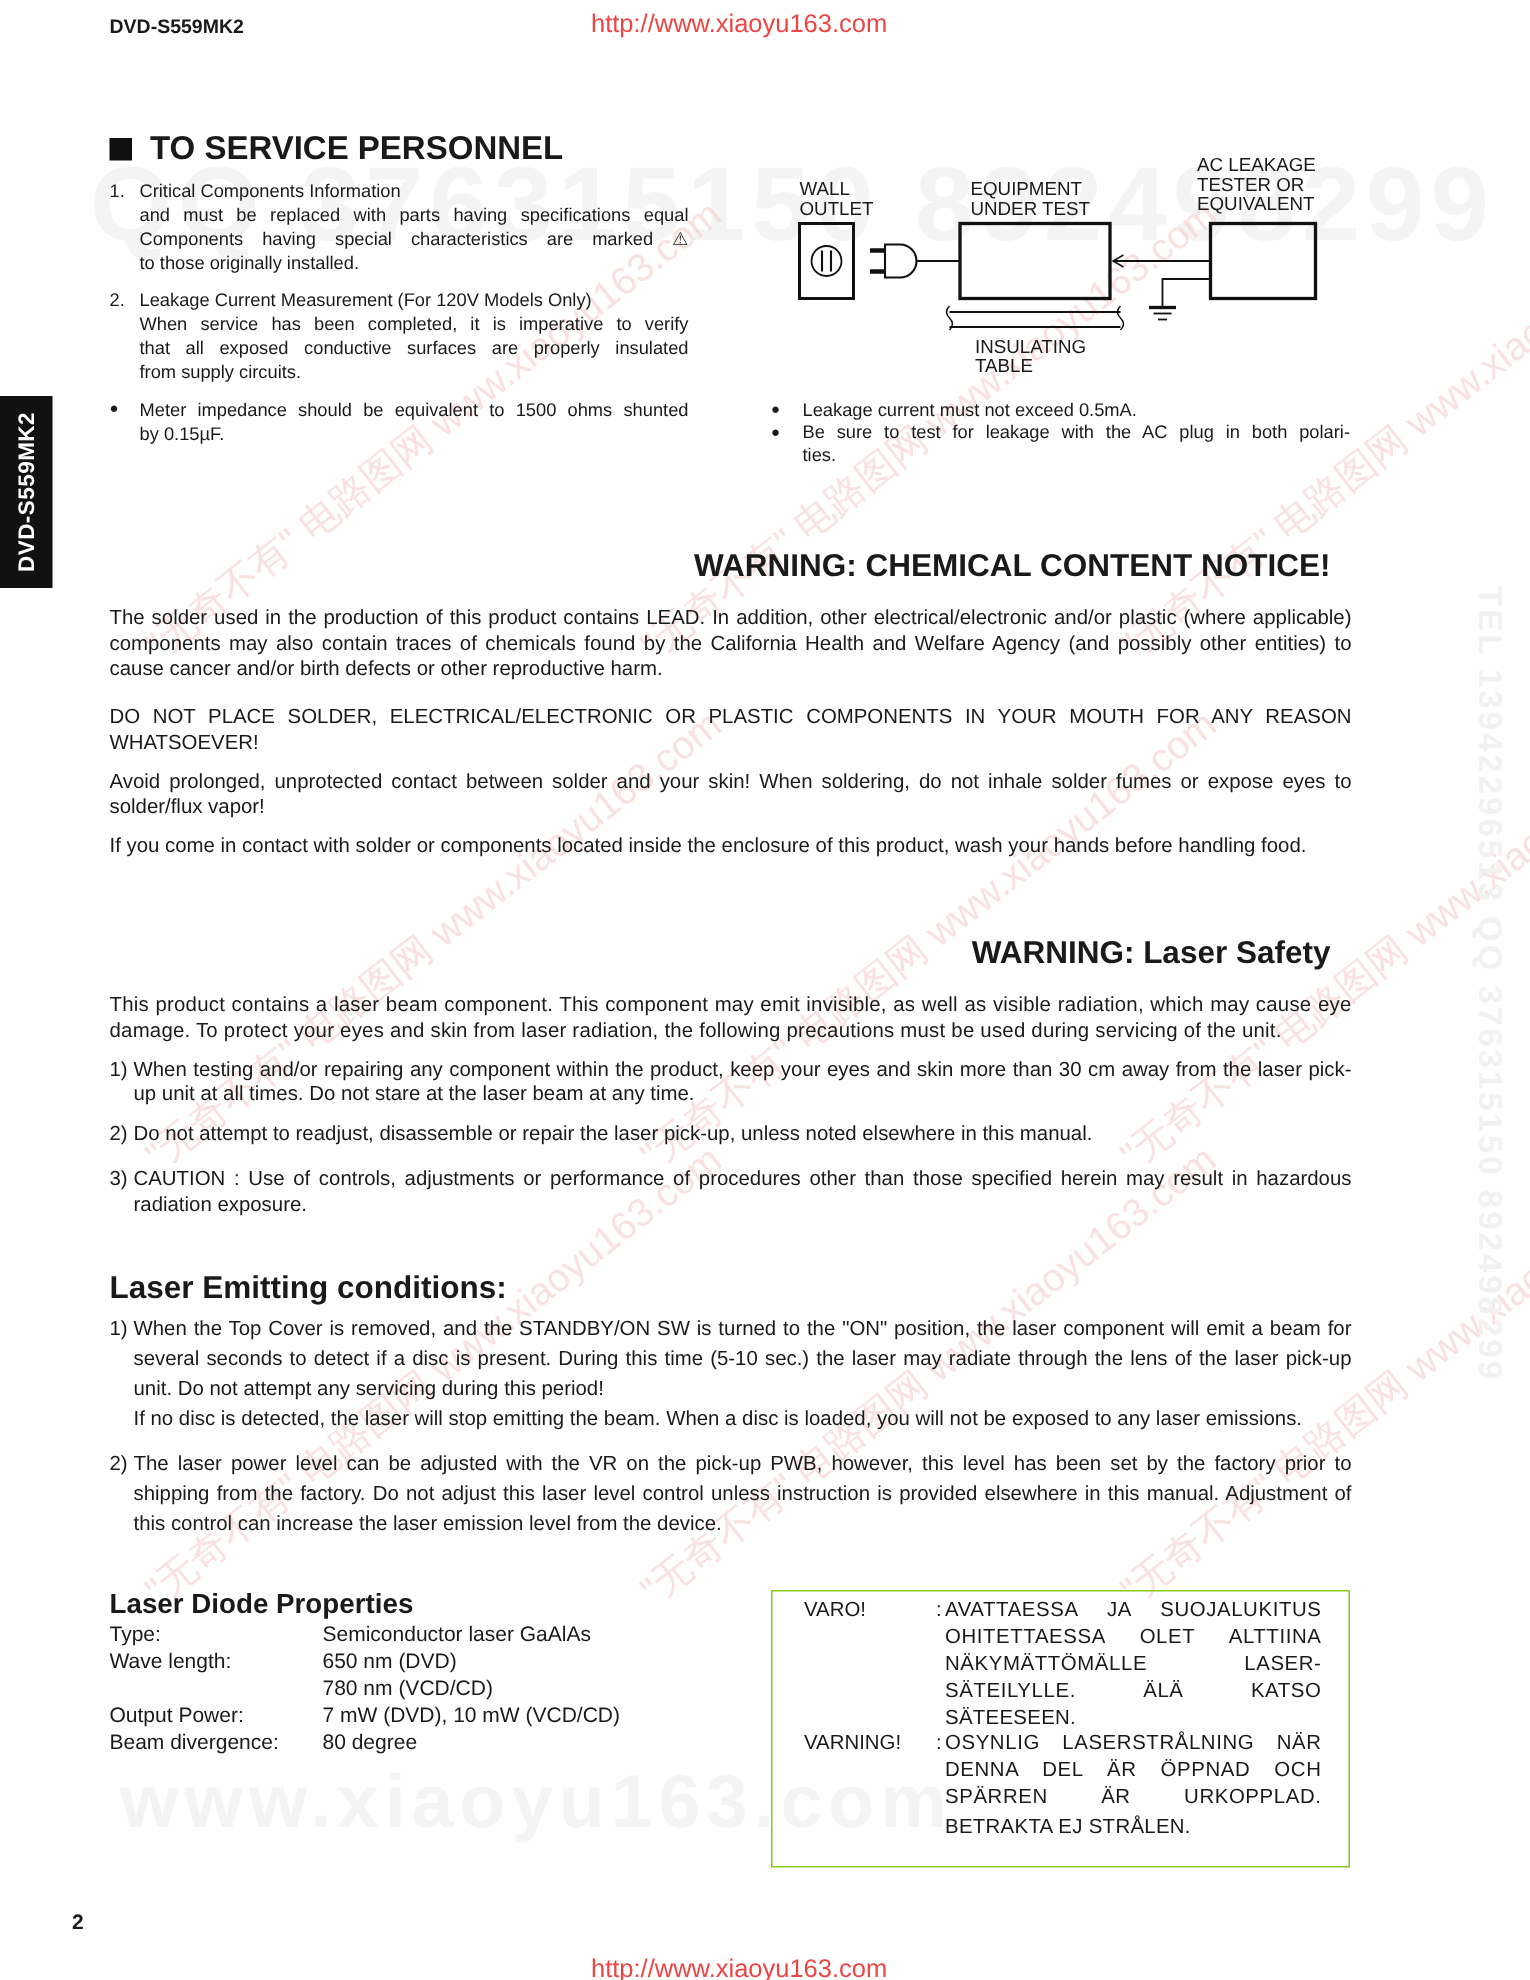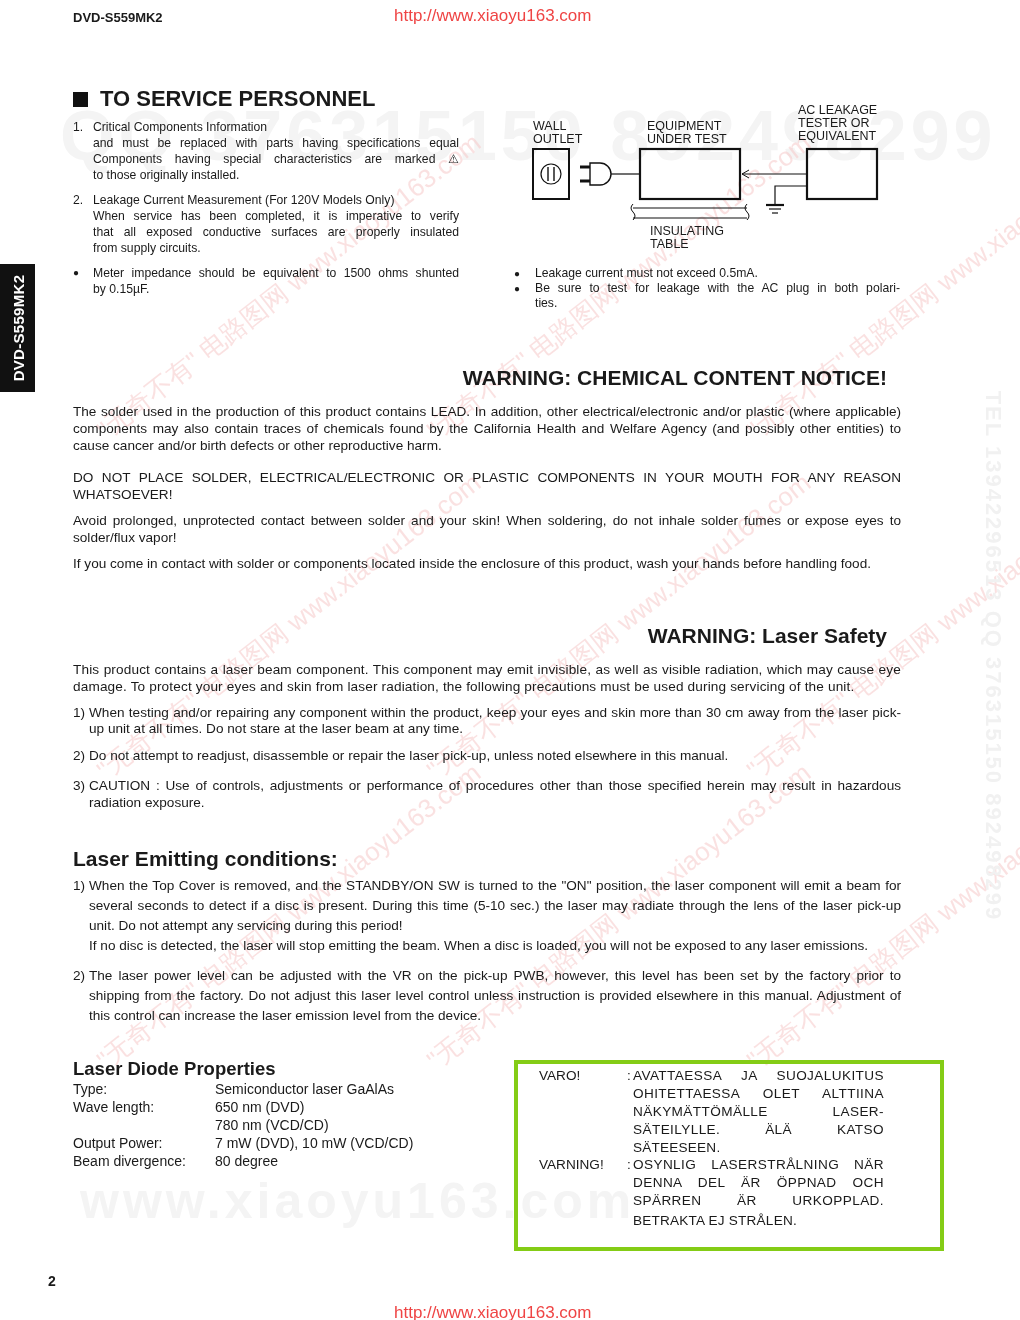--- a/index.html
+++ b/index.html
@@ -43,21 +43,21 @@
   .numitem { display: flex; font-size: 13.6px; line-height: 16.8px; }
   .numitem .n { width: 16px; flex: none; }
   .numitem .t { flex: 1; text-align: justify; }
   .numitem.tall { line-height: 20px; }
 
   .diode { left: 73px; top: 1058px; width: 420px; }
   .diode-title { font-size: 18.5px; font-weight: bold; line-height: 22px; }
   .diode-row { display: flex; font-size: 14px; line-height: 18px; }
   .diode-row .k { width: 142px; flex: none; }
 
-  .warnbox { left: 514px; top: 1060px; width: 384px; height: 183px; border: 4px solid #84cc16; padding-left: 38px; }
+  .warnbox { left: 514px; top: 1060px; width: 384px; height: 183px; border: 1px solid #84cc16; }
   .wrow { position: absolute; left: 21px; font-size: 13.6px; line-height: 18px; display: flex; }
   .wrow .lab { width: 88px; flex: none; }
   .wrow .col { width: 6px; flex: none; }
   .wrow .txt { width: 251px; }
   .wrow .txt div { text-align: justify; text-align-last: justify; letter-spacing: 0.4px; }
   .wrow .txt div.last { text-align-last: left; letter-spacing: 0.2px; }
 
   .wm-big { color: #f4f4f4; font-weight: bold; font-size: 70px; letter-spacing: 4px; white-space: nowrap; }
   .wm-red { color: #f6c9c9; font-size: 26px; white-space: nowrap; transform: rotate(-38deg); transform-origin: left top; opacity: 0.55; }
 </style>

